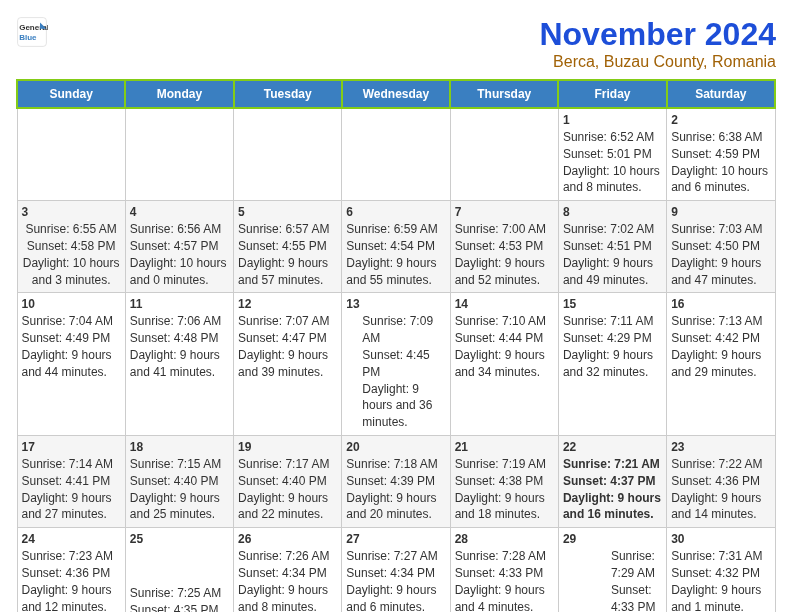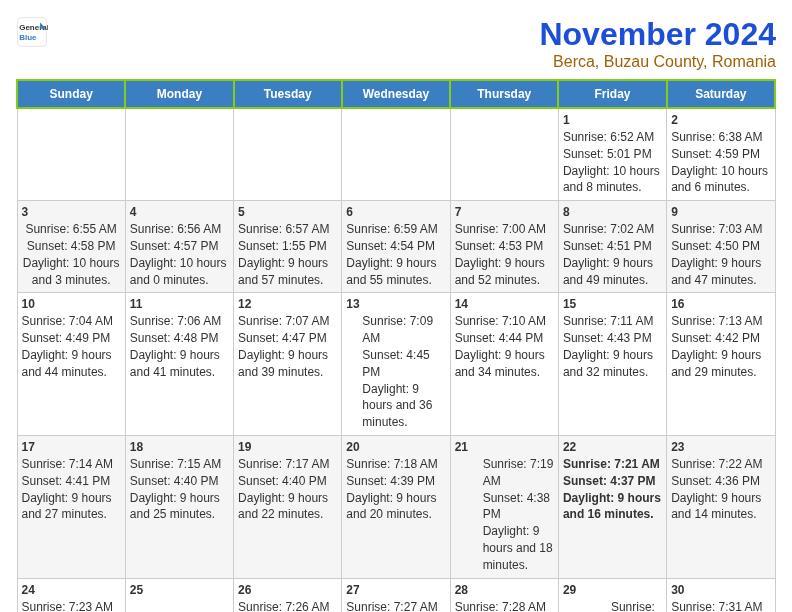--- a/index.html
+++ b/index.html
@@ -140,21 +140,21 @@
         </td>
         <td>
           <span class="day-number">4</span>
           <div class="day-info" style="white-space: pre-line;">Sunrise: 6:56 AM
 Sunset: 4:57 PM
 Daylight: 10 hours and 0 minutes.</div>
         </td>
         <td>
           <span class="day-number">5</span>
           <div class="day-info" style="white-space: pre-line;">Sunrise: 6:57 AM
-Sunset: 1:55 PM
+Sunset: 4:55 PM
 Daylight: 9 hours and 57 minutes.</div>
         </td>
         <td>
           <span class="day-number">6</span>
           <div class="day-info" style="white-space: pre-line;">Sunrise: 6:59 AM
 Sunset: 4:54 PM
 Daylight: 9 hours and 55 minutes.</div>
         </td>
         <td>
           <span class="day-number">7</span>
@@ -202,21 +202,21 @@
         </td>
         <td>
           <span class="day-number">14</span>
           <div class="day-info" style="white-space: pre-line;">Sunrise: 7:10 AM
 Sunset: 4:44 PM
 Daylight: 9 hours and 34 minutes.</div>
         </td>
         <td>
           <span class="day-number">15</span>
           <div class="day-info" style="white-space: pre-line;">Sunrise: 7:11 AM
-Sunset: 4:43 PM
+Sunset: 4:29 PM
 Daylight: 9 hours and 32 minutes.</div>
         </td>
         <td>
           <span class="day-number">16</span>
           <div class="day-info" style="white-space: pre-line;">Sunrise: 7:13 AM
 Sunset: 4:42 PM
 Daylight: 9 hours and 29 minutes.</div>
         </td>
       </tr>
       <tr>
@@ -239,21 +239,21 @@
 Daylight: 9 hours and 22 minutes.</div>
         </td>
         <td>
           <span class="day-number">20</span>
           <div class="day-info" style="white-space: pre-line;">Sunrise: 7:18 AM
 Sunset: 4:39 PM
 Daylight: 9 hours and 20 minutes.</div>
         </td>
         <td>
           <span class="day-number">21</span>
-          <div class="day-info" style="white-space: pre-line; margin-left: 28px;">Sunrise: 7:19 AM
+          <div class="day-info" style="white-space: pre-line;">Sunrise: 7:19 AM
 Sunset: 4:38 PM
 Daylight: 9 hours and 18 minutes.</div>
         </td>
         <td>
           <span class="day-number">22</span>
           <div class="day-info" style="white-space: pre-line; font-weight: bold;">Sunrise: 7:21 AM
 Sunset: 4:37 PM
 Daylight: 9 hours and 16 minutes.</div>
         </td>
         <td>

